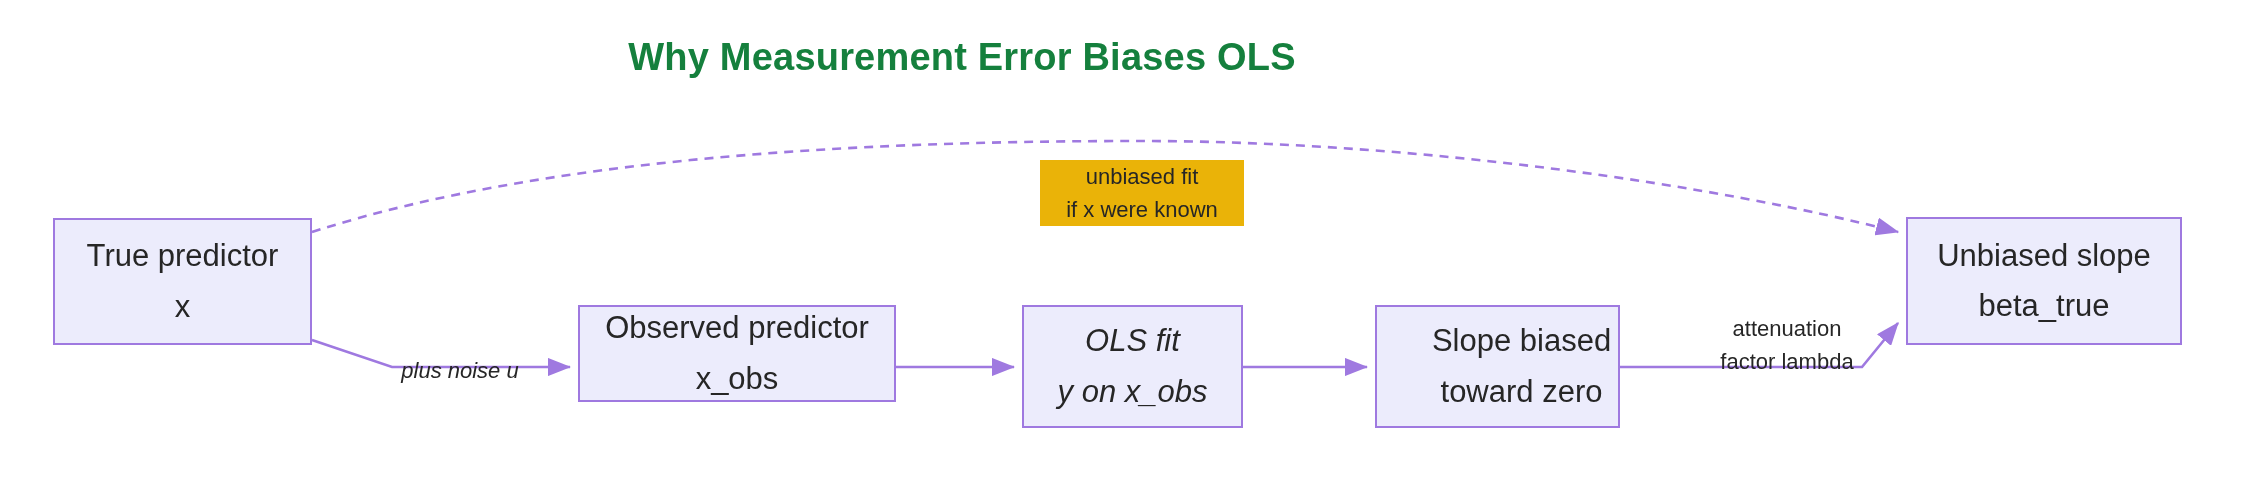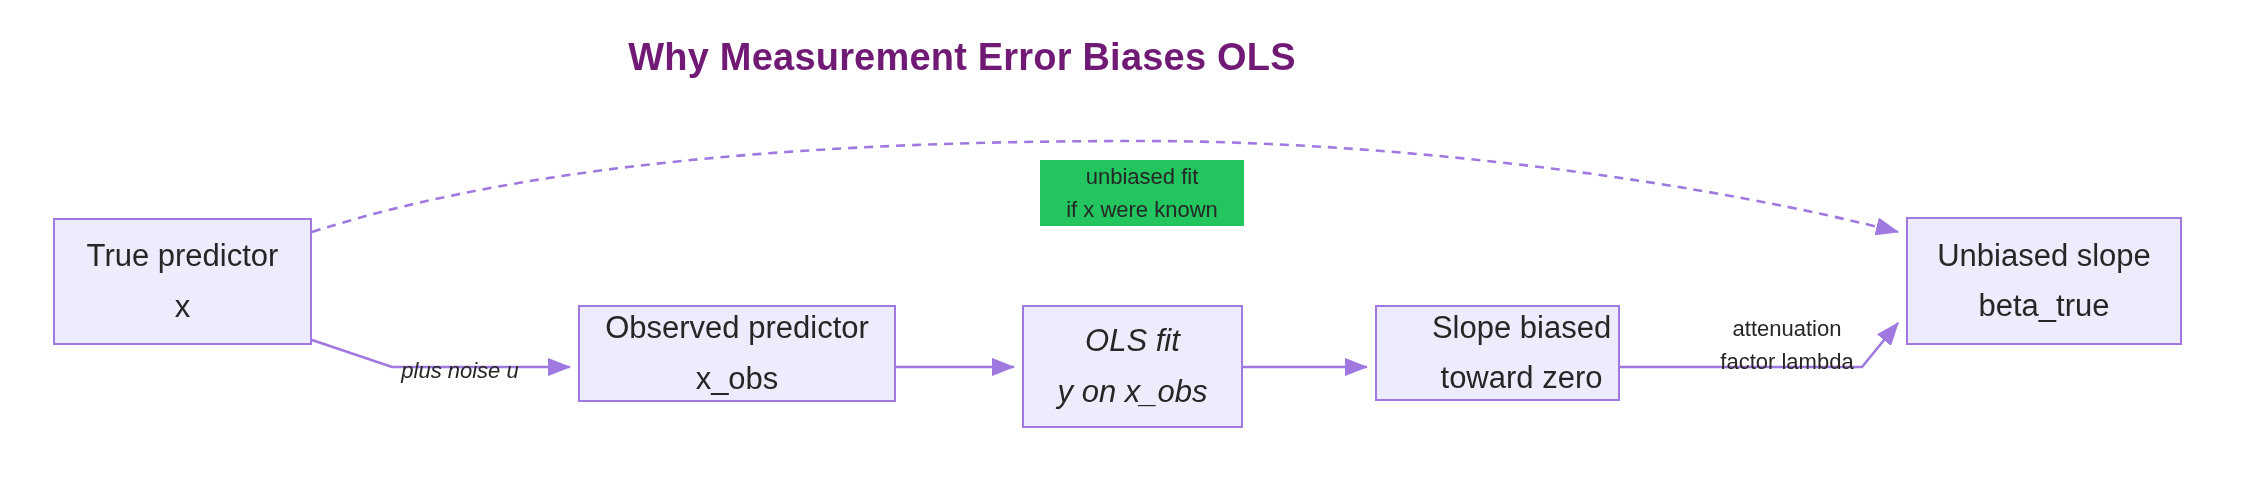--- a/index.html
+++ b/index.html
@@ -18,21 +18,21 @@
     overflow: hidden;
   }
   #diagram-title {
     position: absolute;
     left: 0;
     top: 36px;
     width: 1924px;
     text-align: center;
     font-size: 38px;
     font-weight: bold;
-    color: #701a75;
+    color: #15803d;
     letter-spacing: 0.2px;
     white-space: nowrap;
   }
   
   #edge-layer {
     position: absolute;
     left: 0;
     top: 0;
     width: 2248px;
     height: 490px;
@@ -51,33 +51,33 @@
     color: #262626;
     line-height: 1.62;
     z-index: 2;
   }
   .node .line {
     white-space: nowrap;
   }
   #node-true-predictor   { left: 53px;   top: 218px; width: 259px; height: 127px; }
   #node-observed-predictor { left: 578px;  top: 305px; width: 318px; height: 97px; }
   #node-ols-fit          { left: 1022px; top: 305px; width: 221px; height: 123px; font-style: italic; }
-  #node-slope-biased     { left: 1375px; top: 305px; width: 245px; height: 96px; padding-left: 48px; }
+  #node-slope-biased     { left: 1375px; top: 305px; width: 245px; height: 123px; padding-left: 48px; }
   #node-unbiased-slope   { left: 1906px; top: 217px; width: 276px; height: 128px; }
 
   
   .edge-label {
     position: absolute;
     font-size: 22px;
     color: #262626;
     text-align: center;
     line-height: 1.5;
     white-space: nowrap;
     z-index: 3;
-    background: #22c55e;
+    background: #eab308;
   }
   #label-unbiased-fit {
     left: 1040px;
     top: 160px;
     width: 204px;
   }
   #label-plus-noise {
     left: 370px;
     top: 354px;
     width: 180px;

